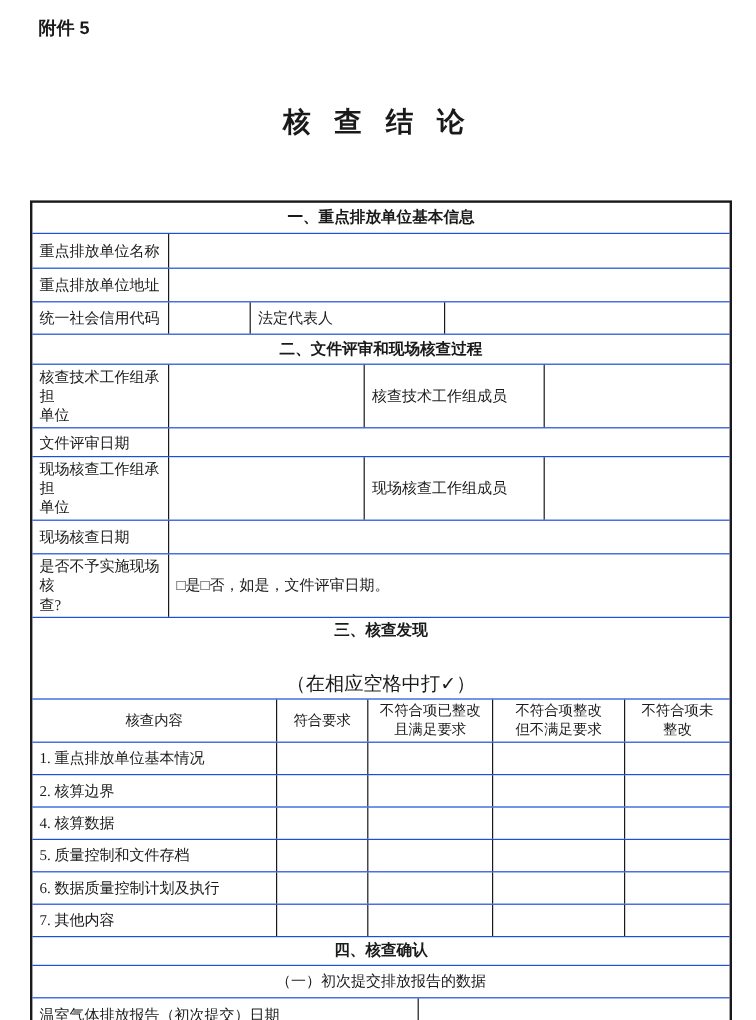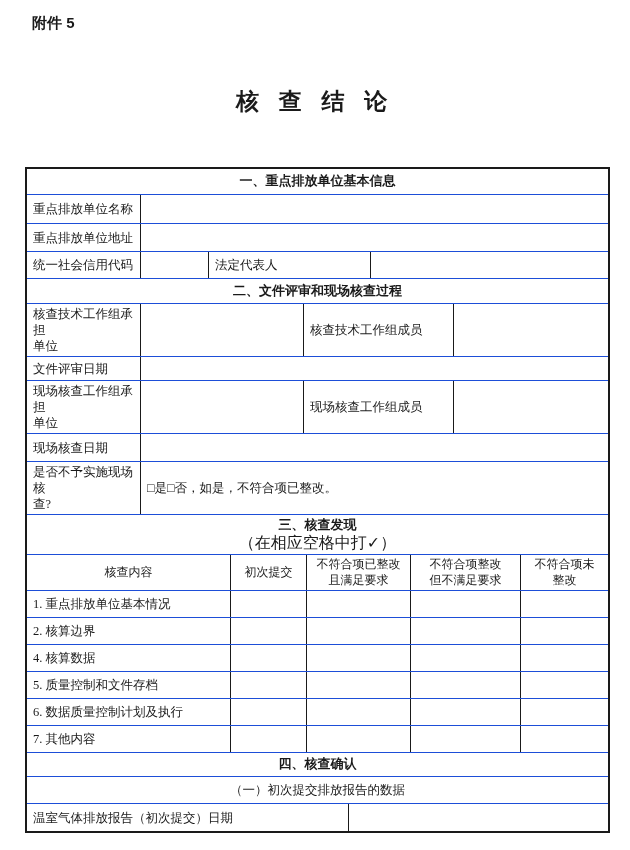--- a/index.html
+++ b/index.html
@@ -28,21 +28,21 @@
     border-right:1px solid #1a1a1a;
     display:flex;align-items:center;
     padding:2px 6px;box-sizing:border-box;
     font-size:12.5px;line-height:1.28;
   }
   .c:last-child{border-right:none;}
   .fill{flex:1;}
   .center{justify-content:center;text-align:center;}
   .bold{font-weight:bold;}
   .pre{white-space:pre-line;}
-  .col{flex-direction:column;justify-content:space-between;}
+  .col{flex-direction:column;justify-content:space-between;gap:28px;}
   .hdr{font-size:13px;}
   .small{font-size:12px;}
   
   .w114{width:114px;}
   .w68{width:68px;}
   .w162{width:162px;}
   .w163{width:163px;}
   .w150{width:150px;}
   .w211{width:204px;}
   .w76{width:76px;}
@@ -110,32 +110,32 @@
     <div class="c w150">现场核查工作组成员</div>
     <div class="c fill"></div>
   </div>
   <div class="t-row h27">
     <div class="c w114">现场核查日期</div>
     <div class="c fill"></div>
   </div>
   <div class="t-row h35">
     <div class="c w114 pre">是否不予实施现场核
 查?</div>
-    <div class="c fill">□是□否，如是，不符合项已整改。</div>
+    <div class="c fill">□是□否，如是，文件评审日期。</div>
   </div>
 
   <div class="t-row h30">
     <div class="c fill center col">
       <div class="s3title">三、核查发现</div>
       <div class="note">（在相应空格中打✓）</div>
     </div>
   </div>
   <div class="t-row h31">
     <div class="c w211 center small">核查内容</div>
-    <div class="c w76 center small">初次提交</div>
+    <div class="c w76 center small">符合要求</div>
     <div class="c w104 center small pre">不符合项已整改
 且满足要求</div>
     <div class="c w110 center small pre">不符合项整改
 但不满足要求</div>
     <div class="c fill center small pre">不符合项未
 整改</div>
   </div>
 
   <div class="t-row h26">
     <div class="c w211">1. 重点排放单位基本情况</div>

